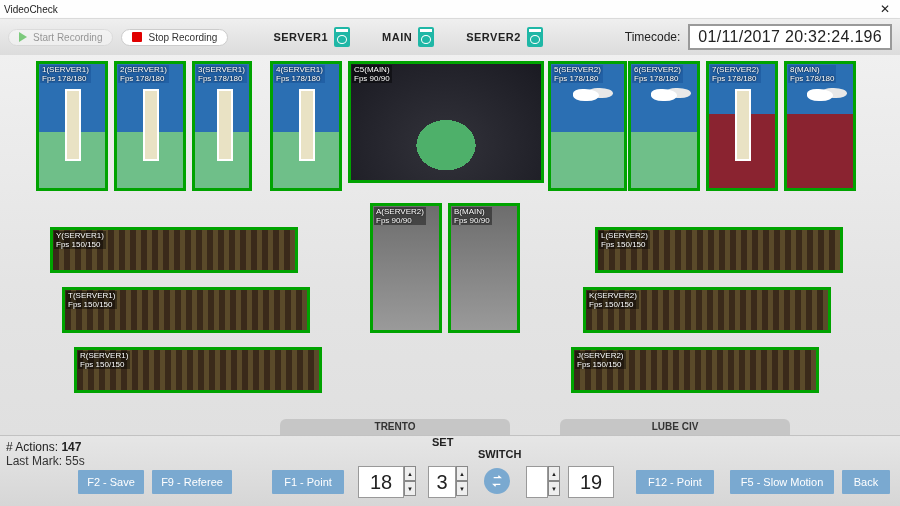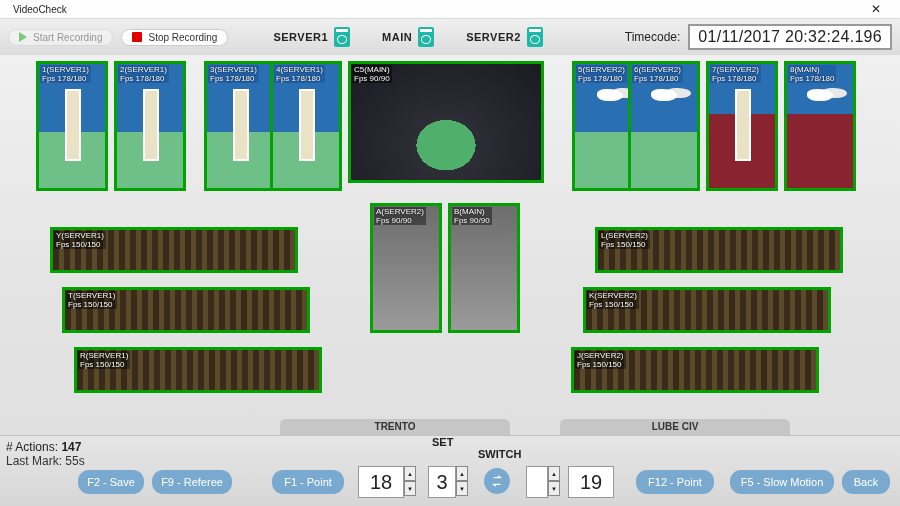--- a/index.html
+++ b/index.html
@@ -7,21 +7,21 @@
     --bg2:#dedede;
     --accent:#00a300;
     --btn:#7aa9d0;
     --btn-txt:#ffffff;
     --win:#f4f4f4;
     --box:#cfcfcf;
   }
   html,body{margin:0;padding:0;font-family:Segoe UI,Arial,sans-serif;background:var(--win);}
   body{width:900px;height:506px;overflow:hidden;font-size:11px;color:#222;display:flex;flex-direction:column;}
   
-  .titlebar{height:18px;background:#fefefe;border-bottom:1px solid #e0e0e0;display:flex;align-items:center;padding:0 13px;}
+  .titlebar{height:18px;background:#fefefe;border-bottom:1px solid #e0e0e0;display:flex;align-items:center;padding:0 4px;}
   .titlebar .title{font-size:10px;}
   .titlebar .spacer{flex:1;}
   .titlebar .close{font-size:12px;cursor:pointer;padding:0 6px;}
   
   .toolbar{height:28px;background:linear-gradient(#efefef,#dcdcdc);display:flex;align-items:center;padding:4px 8px;gap:8px;box-shadow:0 1px 3px rgba(0,0,0,0.15);}
   .rec-btn{display:flex;align-items:center;gap:6px;background:#fff;border:1px solid #ccc;border-radius:11px;padding:2px 10px;font-size:10px;color:#333;}
   .rec-btn.disabled{opacity:.45;}
   .rec-btn .dot{width:10px;height:10px;border-radius:1px;}
   .rec-btn .dot.play{width:0;height:0;border-left:8px solid #0a0;border-top:5px solid transparent;border-bottom:5px solid transparent;border-radius:0;}
   .rec-btn .dot.stop{background:#e00000;}
@@ -49,21 +49,21 @@
   .crowd{background:repeating-linear-gradient(90deg,#3a2a1a 0 6px,#5a4a2a 6px 11px),linear-gradient(#222,#000);}
   .overhead{background:linear-gradient(#6d6d6d,#9a9a9a);}
   .shoe::after{content:"";position:absolute;left:30%;bottom:10%;width:22px;height:8px;background:#fff;border-radius:40% 60% 50% 50%;box-shadow:15px -2px 0 -1px #e8e8e8;}
   
   .bottom{height:70px;background:linear-gradient(#e6e6e6,#d6d6d6);border-top:1px solid #c2c2c2;position:relative;}
   .team-tab{position:absolute;top:-16px;height:16px;width:230px;background:#c6c6c6;border-radius:6px 6px 0 0;text-align:center;font-size:10px;font-weight:bold;line-height:16px;color:#333;}
   .team-tab.left{left:280px;}
   .team-tab.right{left:560px;}
   .info{position:absolute;left:6px;top:4px;font-size:12px;}
   .info .lm{font-size:12px;color:#333;}
-  .btn{position:absolute;background:var(--btn);color:#fff;border:none;border-radius:11px;height:24px;display:flex;align-items:center;justify-content:center;font-size:11px;box-shadow:0 0 0 1px rgba(0,0,0,0);}
+  .btn{position:absolute;background:var(--btn);color:#fff;border:none;border-radius:1px;height:24px;display:flex;align-items:center;justify-content:center;font-size:11px;box-shadow:0 0 0 1px rgba(0,0,0,0);}
   .scorebox{position:absolute;background:#fff;height:30px;display:flex;align-items:center;justify-content:center;font-size:20px;border:1px solid #999;}
   .spin{position:absolute;width:12px;height:30px;display:flex;flex-direction:column;}
   .spin div{flex:1;border:1px solid #888;background:#eee;font-size:6px;display:flex;align-items:center;justify-content:center;}
   .lbl{position:absolute;font-size:11px;font-weight:bold;}
   .switch{position:absolute;width:26px;height:26px;background:var(--btn);border-radius:50%;display:flex;align-items:center;justify-content:center;color:#fff;}
   .switch svg{width:16px;height:16px;stroke:#fff;fill:none;stroke-width:2;}
 </style>
 </head>
 <body>
 
@@ -103,32 +103,32 @@
 </div>
 
 <div class="main">
 
   <div class="feed court-blue court-line" style="left:36px;top:6px;width:72px;height:130px">
     <div class="hdr blue"><span>1(SERVER1)</span><br><span>Fps 178/180</span></div>
   </div>
   <div class="feed court-blue court-line" style="left:114px;top:6px;width:72px;height:130px">
     <div class="hdr blue"><span>2(SERVER1)</span><br><span>Fps 178/180</span></div>
   </div>
-  <div class="feed court-blue court-line" style="left:204px;top:6px;width:72px;height:130px">
+  <div class="feed court-blue court-line" style="left:192px;top:6px;width:60px;height:130px">
     <div class="hdr blue"><span>3(SERVER1)</span><br><span>Fps 178/180</span></div>
   </div>
   <div class="feed court-blue court-line" style="left:270px;top:6px;width:72px;height:130px">
     <div class="hdr blue"><span>4(SERVER1)</span><br><span>Fps 178/180</span></div>
   </div>
 
   <div class="feed arena" style="left:348px;top:6px;width:196px;height:122px">
     <div class="hdr dark"><span>C5(MAIN)</span><br><span>Fps  90/90</span></div>
   </div>
 
-  <div class="feed court-blue court-line shoe" style="left:572px;top:6px;width:79px;height:130px">
+  <div class="feed court-blue court-line shoe" style="left:548px;top:6px;width:79px;height:130px">
     <div class="hdr blue"><span>5(SERVER2)</span><br><span>Fps 178/180</span></div>
   </div>
   <div class="feed court-blue court-line shoe" style="left:628px;top:6px;width:72px;height:130px">
     <div class="hdr blue"><span>6(SERVER2)</span><br><span>Fps 178/180</span></div>
   </div>
   <div class="feed court-red court-line" style="left:706px;top:6px;width:72px;height:130px">
     <div class="hdr blue"><span>7(SERVER2)</span><br><span>Fps 178/180</span></div>
   </div>
   <div class="feed court-red court-line shoe" style="left:784px;top:6px;width:72px;height:130px">
     <div class="hdr blue"><span>8(MAIN)</span><br><span>Fps 178/180</span></div>

